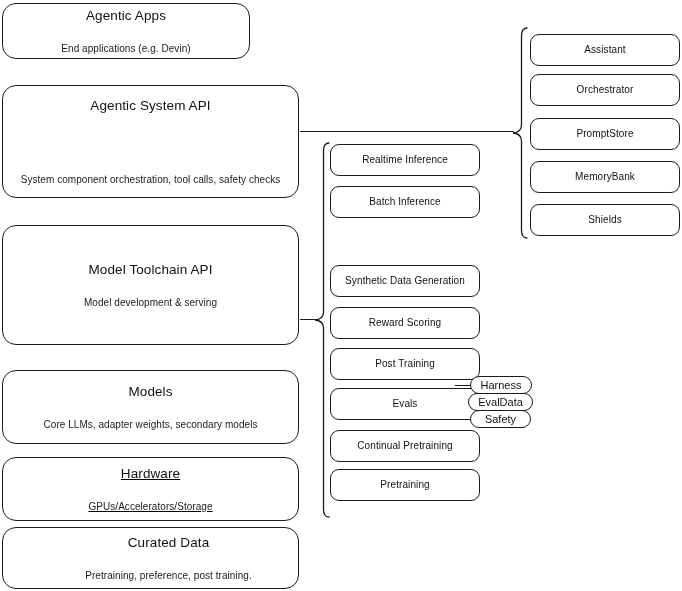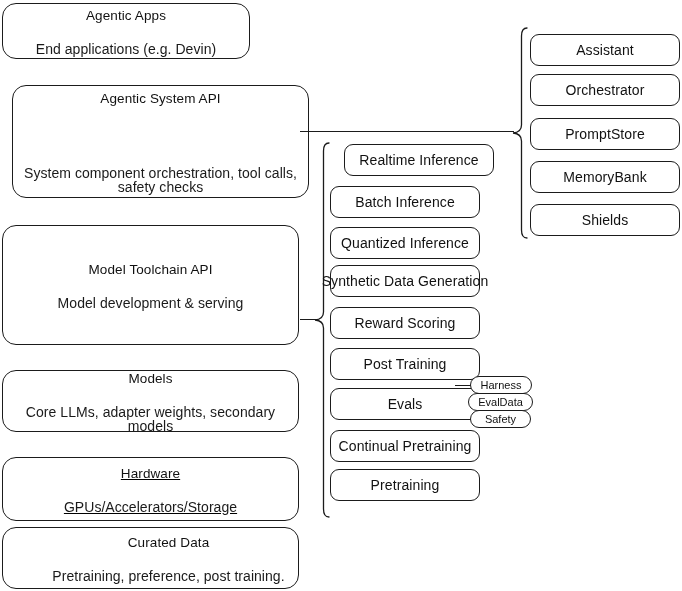--- a/index.html
+++ b/index.html
@@ -32,38 +32,38 @@
     justify-content: center;
     text-align: center;
   }
   .layer-title {
     font-size: 13.5px;
     line-height: 17px;
     color: #111111;
     letter-spacing: 0.1px;
   }
   .layer-sub {
-    font-size: 14px;
+    font-size: 10px;
     line-height: 14px;
     color: #1a1a1a;
     margin-top: 18px;
     letter-spacing: 0.05px;
   }
 
   
   .chip {
     position: absolute;
     box-sizing: border-box;
     border: 1.3px solid #1b1b1b;
     border-radius: 9px;
     background: #ffffff;
     display: flex;
     align-items: center;
     justify-content: center;
-    font-size: 14px;
+    font-size: 10px;
     line-height: 14px;
     color: #111111;
     letter-spacing: 0.1px;
     white-space: nowrap;
     text-align: center;
   }
 
   
   .tag {
     position: absolute;
@@ -95,31 +95,31 @@
 </head>
 <body>
 
 <div id="canvas">
 
   <div class="layer-card" style="left:2px; top:3px; width:248px; height:56px;">
     <div class="layer-title">Agentic Apps</div>
     <div class="layer-sub">End applications (e.g. Devin)</div>
   </div>
 
-  <div class="layer-card" style="left:12px; top:85px; width:297px; height:113px;gap:41px;">
+  <div class="layer-card" style="left:2px; top:85px; width:297px; height:113px;gap:41px;">
     <div class="layer-title">Agentic System API</div>
     <div class="layer-sub">System component orchestration, tool calls, safety checks</div>
   </div>
 
   <div class="layer-card" style="left:2px; top:225px; width:297px; height:120px;">
     <div class="layer-title">Model Toolchain API</div>
     <div class="layer-sub">Model development &amp; serving</div>
   </div>
 
-  <div class="layer-card" style="left:2px; top:370px; width:297px; height:62px;">
+  <div class="layer-card" style="left:2px; top:370px; width:297px; height:74px;">
     <div class="layer-title">Models</div>
     <div class="layer-sub">Core LLMs, adapter weights, secondary models</div>
   </div>
 
   <div class="layer-card" style="left:2px; top:457px; width:297px; height:64px;text-decoration:underline;">
     <div class="layer-title">Hardware</div>
     <div class="layer-sub">GPUs/Accelerators/Storage</div>
   </div>
 
   <div class="layer-card" style="left:2px; top:527px; width:297px; height:62px;padding-left:36px;">
@@ -140,25 +140,24 @@
   <div class="brace" style="left:314px; top:141px; width:16px; height:378px;">
     <svg width="16" height="378" viewBox="0 0 16 378">
       <path d="M15,2 C10,2 9.5,6 9.5,10 L9.5,171 C9.5,176 7,178.5 1,179 C7,179.5 9.5,182 9.5,187 L9.5,368 C9.5,372 10,376 15,376" fill="none" stroke="#1b1b1b" stroke-width="1.3" stroke-linecap="round"></path>
     </svg>
   </div>
 
   <div class="connector-line" style="left:455px; top:385px; width:18px;"></div>
   <div class="connector-line" style="left:455px; top:402px; width:16px;"></div>
   <div class="connector-line" style="left:455px; top:419px; width:18px;"></div>
 
-  <div class="chip" style="left:344px; top:144px; width:150px; height:32px;">Realtime Inference</div>
+  <div class="chip" style="left:330px; top:144px; width:150px; height:32px;">Realtime Inference</div>
 
   <div class="chip" style="left:330px; top:185.5px; width:150px; height:32px;">Batch Inference</div>
 
-  <div class="chip" style="left:330px; top:227px; width:150px; height:32px;">Quantized Inference</div>
 
   <div class="chip" style="left:330px; top:265px; width:150px; height:32px;">Synthetic Data Generation</div>
 
   <div class="chip" style="left:330px; top:306.5px; width:150px; height:32px;">Reward Scoring</div>
 
   <div class="chip" style="left:330px; top:348px; width:150px; height:32px;">Post Training</div>
 
   <div class="chip" style="left:330px; top:388px; width:150px; height:32px;">Evals</div>
 
   <div class="chip" style="left:330px; top:429.5px; width:150px; height:32px;">Continual Pretraining</div>

